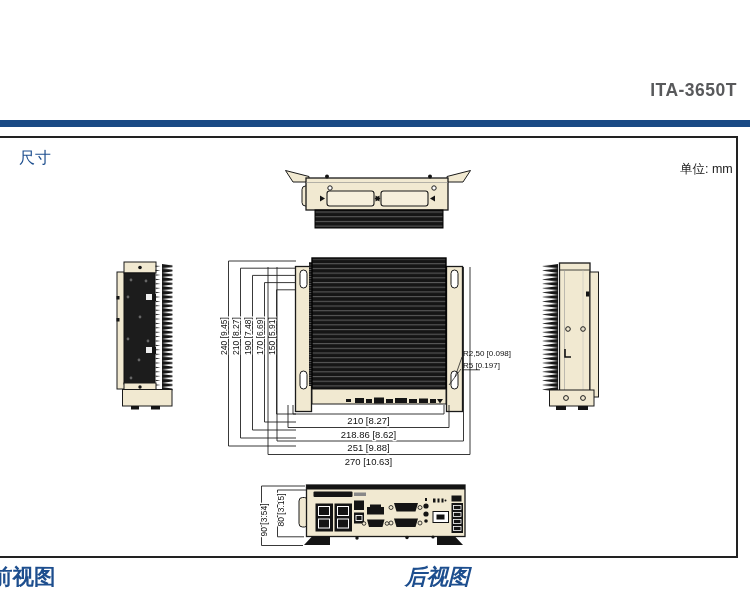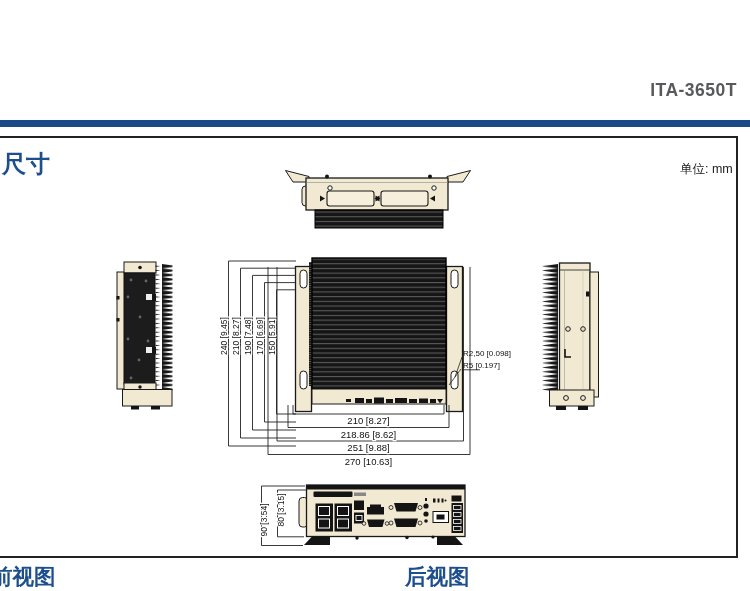--- a/index.html
+++ b/index.html
@@ -3,25 +3,25 @@
 <meta charset="utf-8">
 <style>
   html,body{margin:0;padding:0;background:#fff;}
   .page{position:relative;width:750px;height:591px;background:#fff;overflow:hidden;
         font-family:"Liberation Sans","DejaVu Sans",sans-serif;}
   .product-title{position:absolute;top:80px;right:13px;font-size:17.5px;font-weight:bold;
         color:#58595b;letter-spacing:.5px;}
   .blue-rule{position:absolute;top:120px;left:0;width:750px;height:6.5px;background:#1a4a85;}
   .frame{position:absolute;top:136px;left:-15px;width:753px;height:422px;
         border:2px solid #222;box-sizing:border-box;}
-  .section-heading{position:absolute;top:148px;left:2px;font-size:24px;font-weight:bold;color:#1d4e8e;}
+  .section-heading{position:absolute;top:148px;left:19px;font-size:16px;font-weight:normal;color:#1d4e8e;}
   .unit-label{position:absolute;top:161px;left:680px;font-size:12.5px;color:#222;}
   .caption{position:absolute;top:562px;font-size:21.5px;font-weight:bold;color:#1d4e8e;}
   .caption-front{left:-9px;}
-  .caption-rear{left:405px;}
+  .caption-rear{left:405px;font-style:italic;}
   svg{position:absolute;top:0;left:0;}
   .ol{fill:#f1e9d1;stroke:#1a1a1a;stroke-width:1.3;}
   .ol2{fill:#f1e9d1;stroke:#1a1a1a;stroke-width:1;}
   .hole{fill:#fff;stroke:#1a1a1a;stroke-width:1;}
   .blk{fill:#141414;}
   .dimline{fill:none;stroke:#222;stroke-width:.9;}
   .dim{font:8.5px "Liberation Sans","DejaVu Sans",sans-serif;fill:#111;
        paint-order:stroke;stroke:#fff;stroke-width:2.4;stroke-linejoin:round;}
   .dim-lg{font-size:9.5px;}
   .callout{font:8px "Liberation Sans","DejaVu Sans",sans-serif;fill:#111;}

